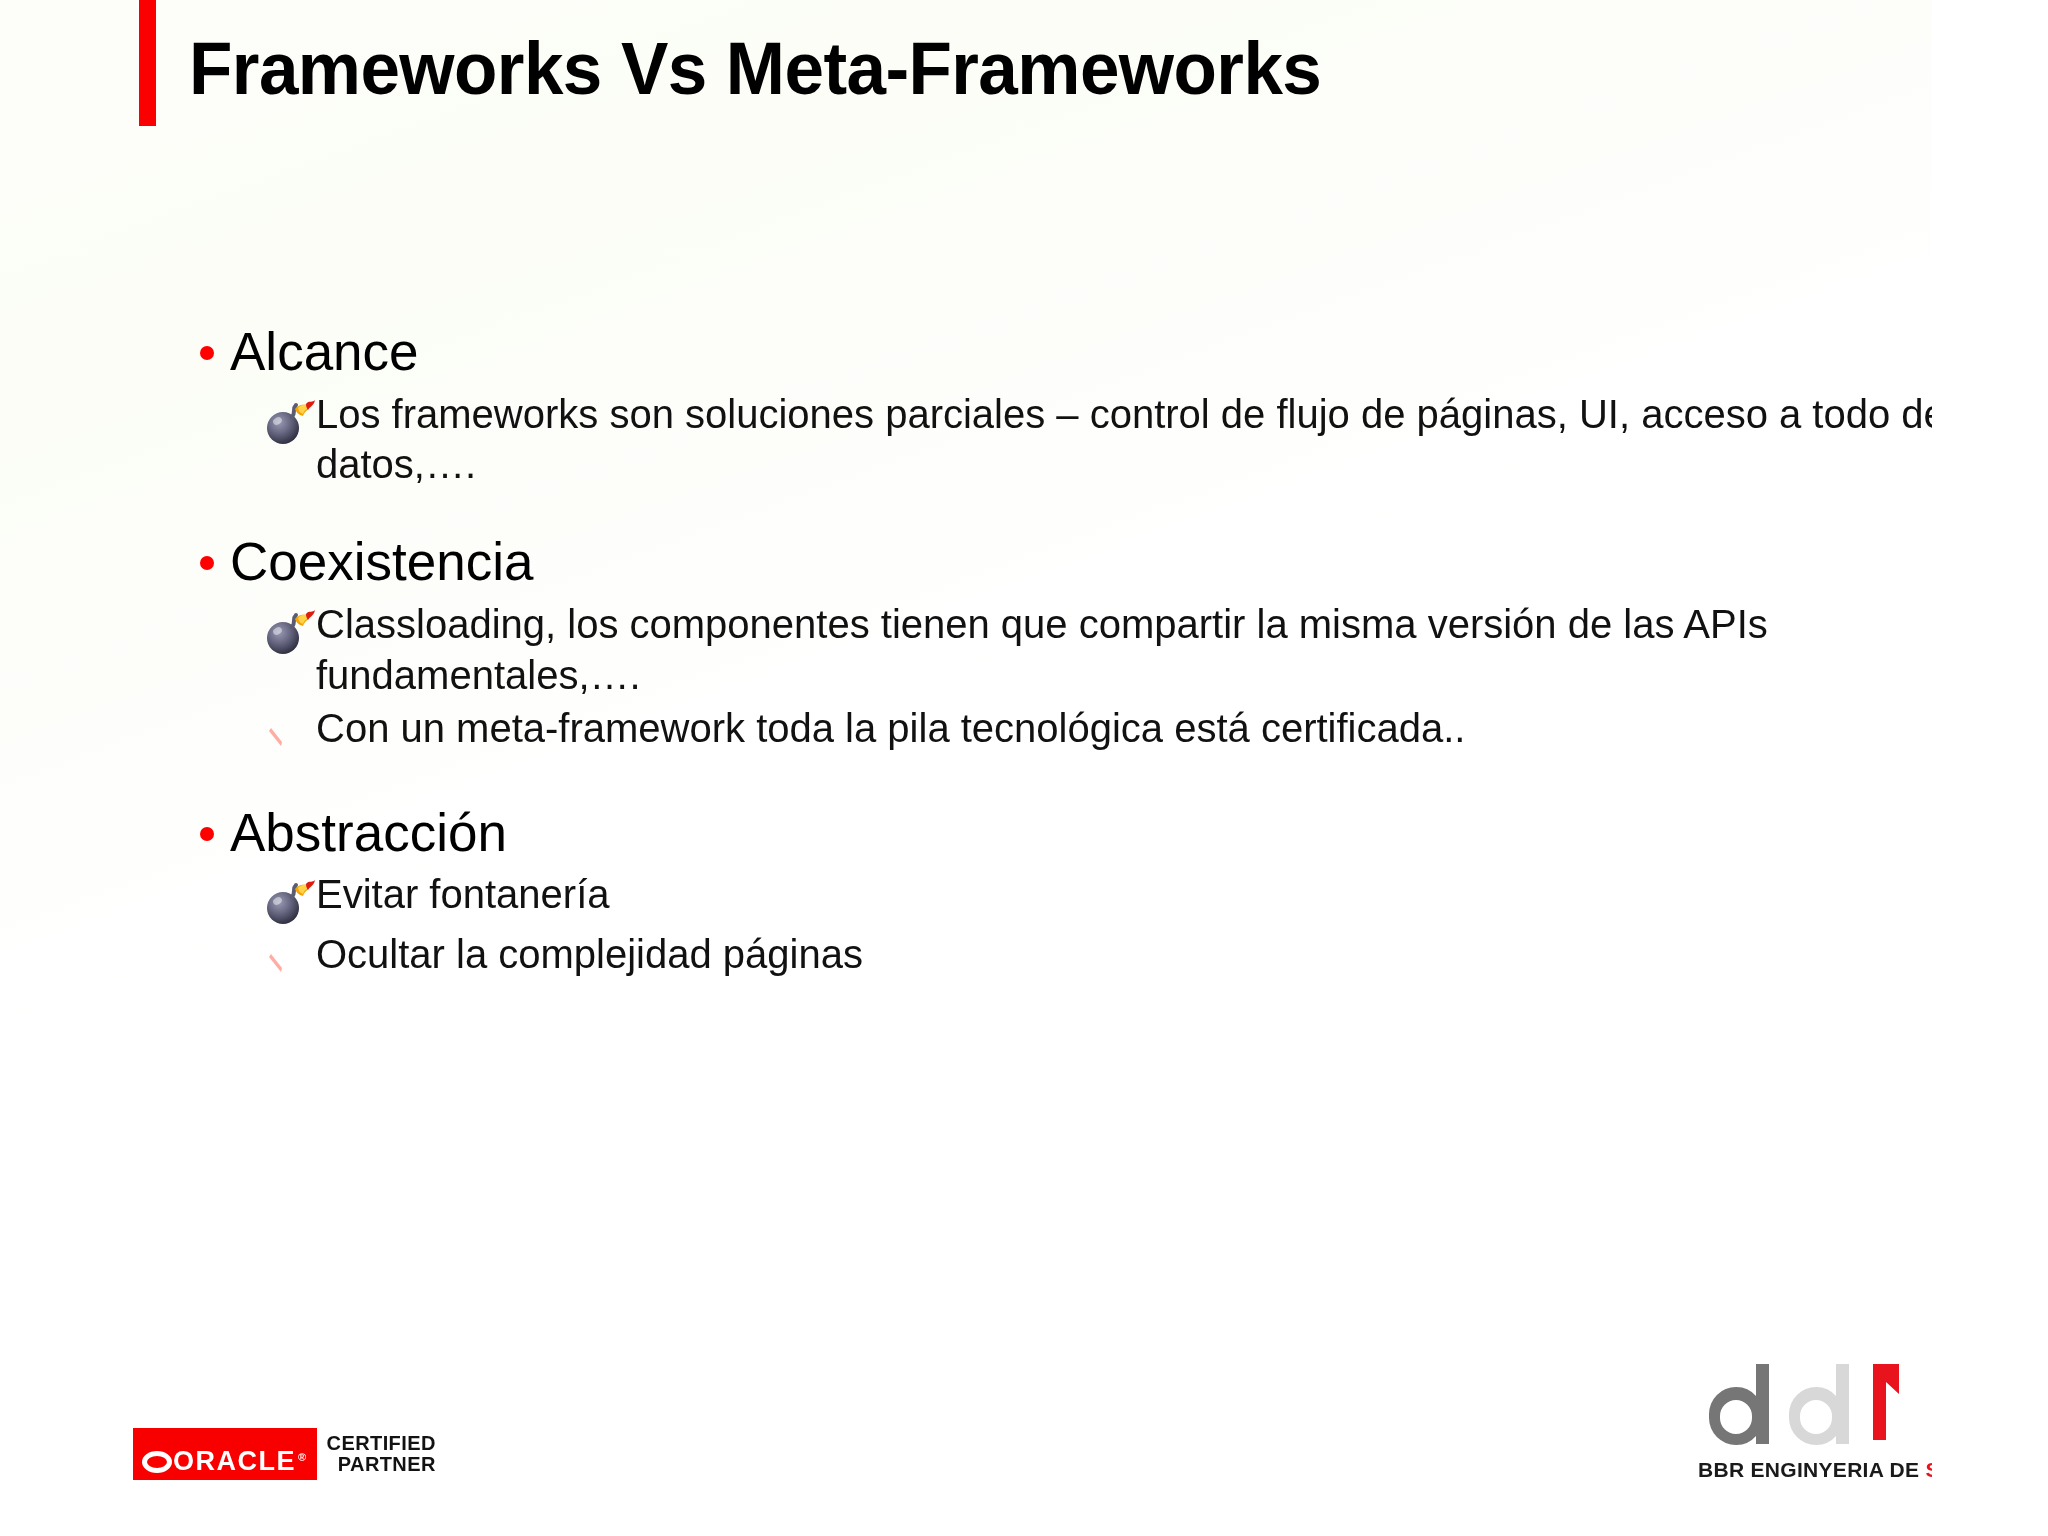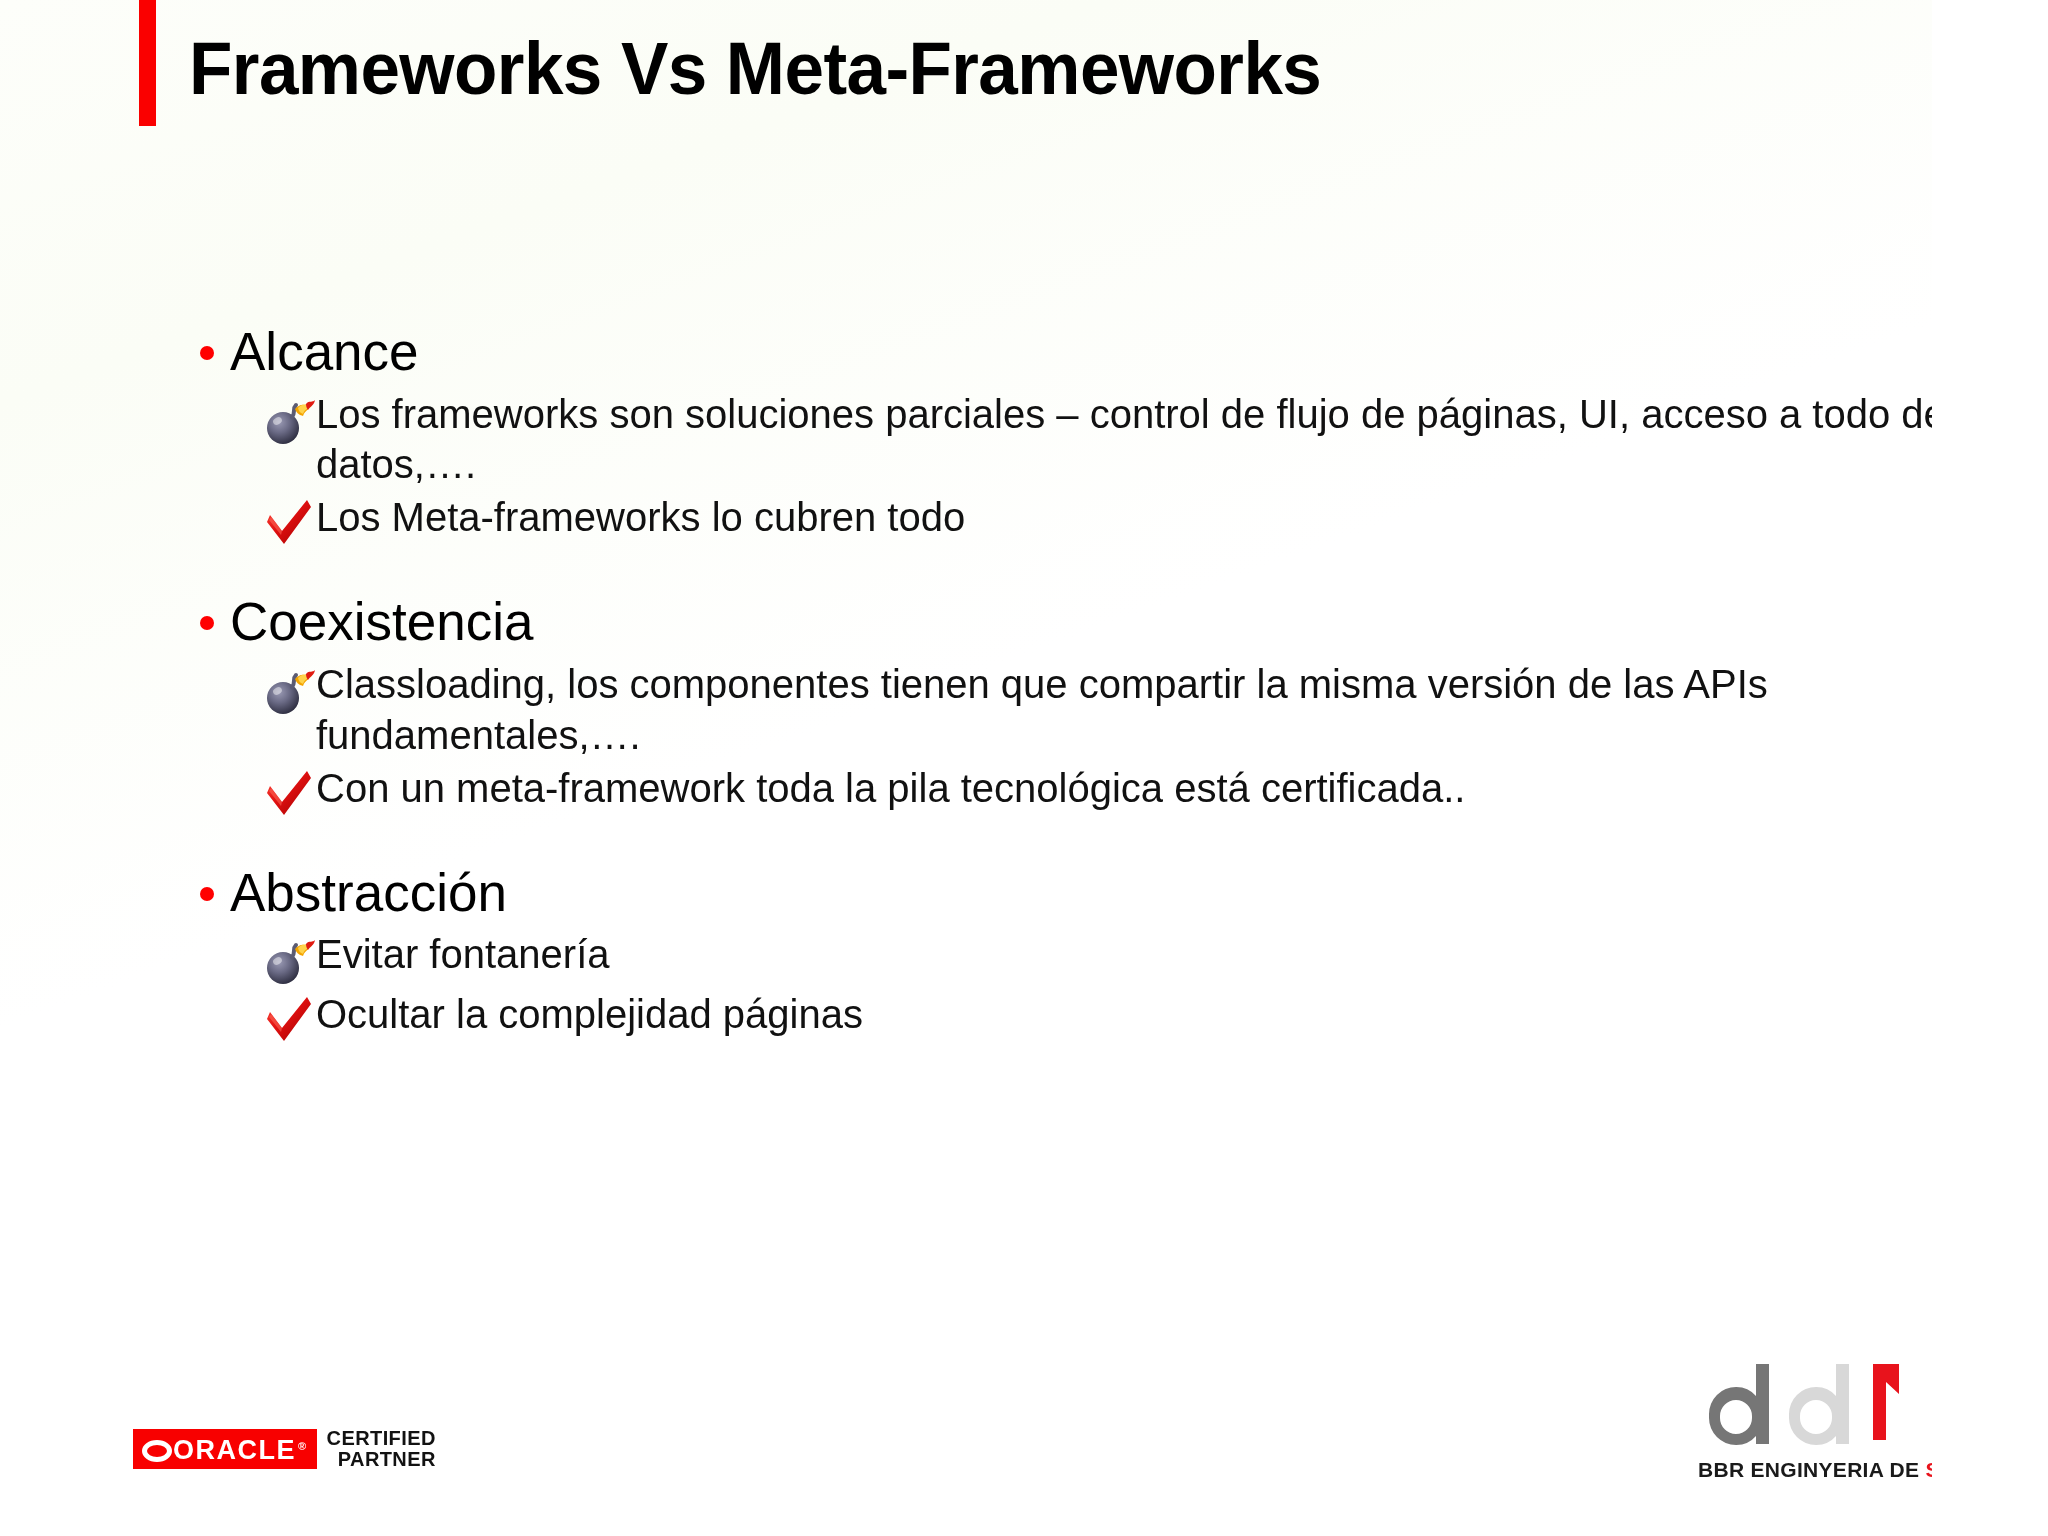--- a/index.html
+++ b/index.html
@@ -112,21 +112,21 @@
     display: flex;
     align-items: center;
     gap: 10px;
   }
   .oracle-mark {
     background: #f80000;
     color: #ffffff;
     font-size: 27px;
     font-weight: bold;
     letter-spacing: 1.5px;
-    padding: 8px 9px 5px 9px;
+    padding: 20px 9px 5px 9px;
     line-height: 1;
     position: relative;
     font-family: "Liberation Sans", sans-serif;
   }
   .oracle-mark .o-ring {
     display: inline-block;
     width: 30px;
     height: 22px;
     border: 5px solid #ffffff;
     border-radius: 50%;
@@ -208,36 +208,20 @@
             <circle cx="21" cy="33" r="16" fill="url(#bombg)"></circle>
             <ellipse cx="15.5" cy="26" rx="4.6" ry="3.4" fill="#ffffff" opacity="0.45" transform="rotate(-28 15.5 26)"></ellipse>
             <path d="M30 22 C34 17, 30 14, 34 10" stroke="#5b5b72" stroke-width="4" fill="none" stroke-linecap="round"></path>
             <path d="M33 14 C40 6, 46 13, 51 6 C50 15, 43 14, 41 21 C38 20, 35 19, 33 14 Z" fill="#f4a400"></path>
             <path d="M36 13 C41 7, 45 12, 49 7 C48 14, 43 13, 41 19 C39 18, 37 17, 36 13 Z" fill="#ffd24a"></path>
             <path d="M44 9 C47 5, 51 8, 53 5 C52 11, 48 11, 46 15 C45 13, 44 12, 44 9 Z" fill="#e01b12"></path>
           </svg>
         </div>
         <div class="l2-text">Los frameworks son soluciones parciales – control de flujo de páginas, UI, acceso a todo de datos,….</div>
       </div>
-      <div class="l2">
-        <div class="l2-icon icon-check">
-          <svg width="54" height="52" viewBox="0 0 54 52">
-            <defs>
-              <linearGradient id="ckg" x1="0" y1="0" x2="1" y2="1">
-                <stop offset="0%" stop-color="#ff4a3c"></stop>
-                <stop offset="45%" stop-color="#e01010"></stop>
-                <stop offset="100%" stop-color="#9e0000"></stop>
-              </linearGradient>
-            </defs>
-            <path d="M5 24 L8 17 L20 33 L45 2 L49 9 L22 46 Z" fill="url(#ckg)"></path>
-            <path d="M7 22 L9 19 L20 33 L19 37 Z" fill="#ff6a5a" opacity="0.55"></path>
-          </svg>
-        </div>
-        <div class="l2-text">Los Meta-frameworks lo cubren todo</div>
-      </div>
     </div>
 
     <div class="group">
       <div class="l1">
         <div class="l1-dot">
             <i></i>
           </div>
         <div class="l1-label">Coexistencia</div>
       </div>
       <div class="l2">

